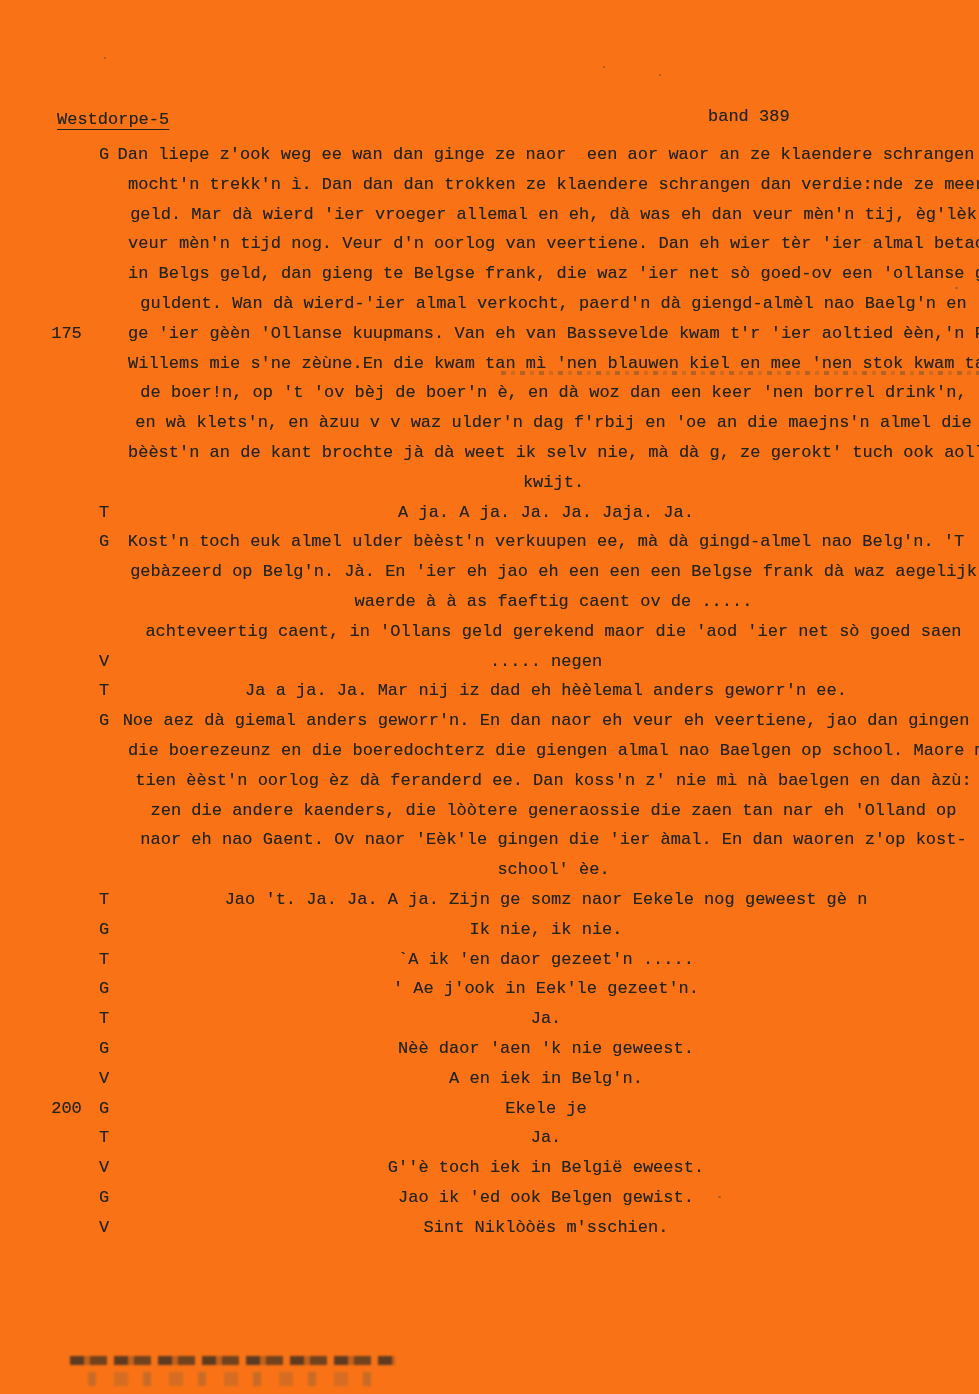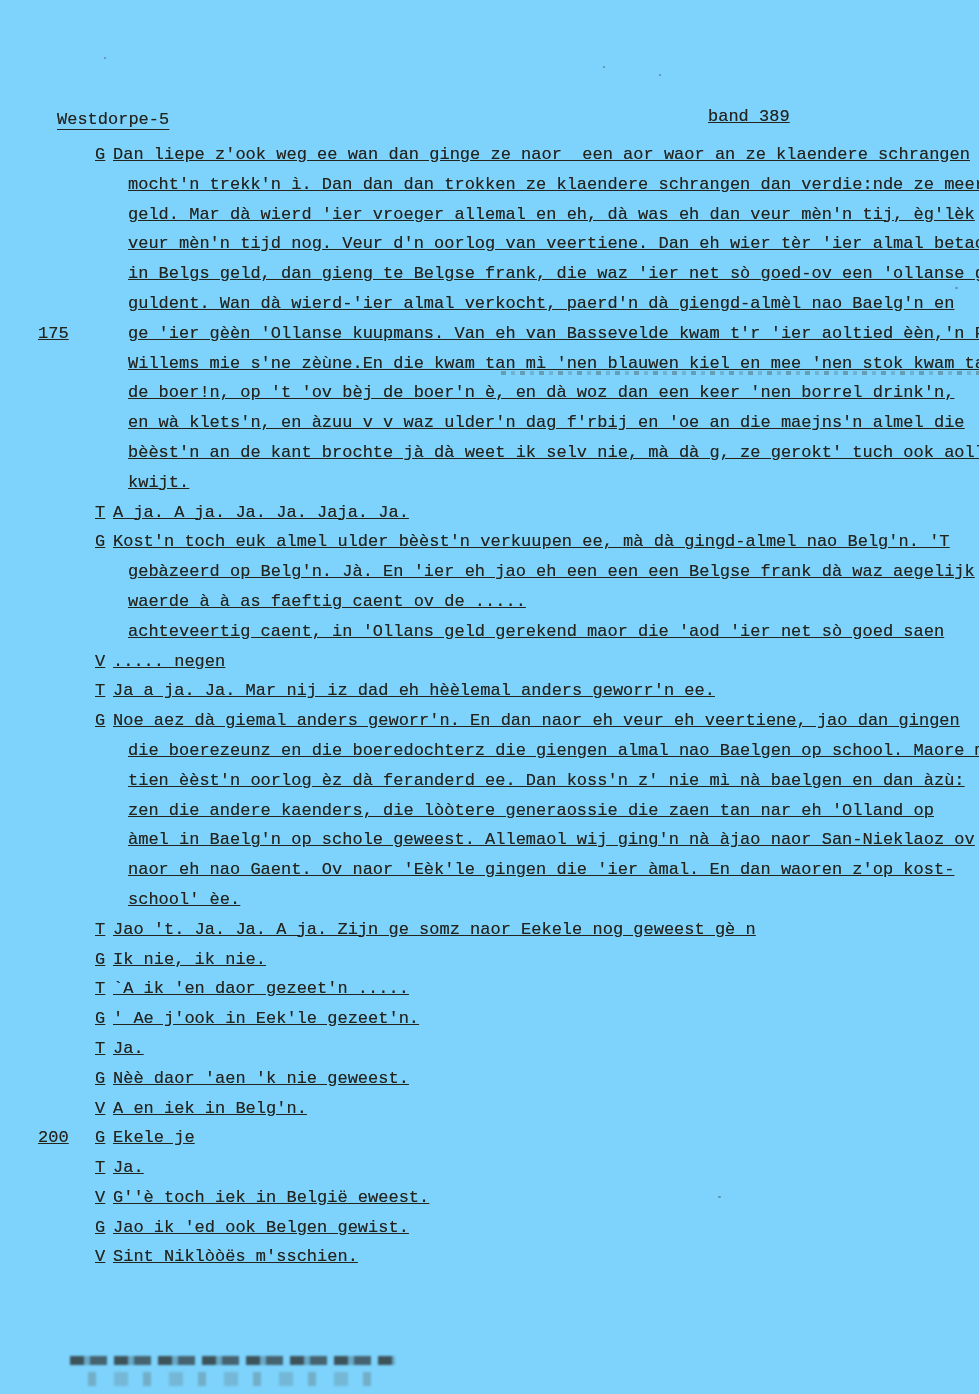--- a/index.html
+++ b/index.html
@@ -3,26 +3,25 @@
 <meta charset="utf-8">
 <style>
   html,body{margin:0;padding:0;}
   body{
     width:979px;height:1394px;
     background:#ffffff;
     font-family:"Liberation Mono","DejaVu Sans Mono",monospace;
     position:relative;overflow:hidden;
   }
   .page{
-    position:absolute;inset:0;background:#7dd3fc;overflow:hidden;
+    position:absolute;inset:0;background:#f97316;overflow:hidden;text-align:center;
   }
   .typed{
     color:#24241f;
     text-shadow:0 0 0.6px rgba(40,40,34,0.55);
-    text-decoration:underline;
   }
   #title{
     position:absolute;left:57px;top:110px;
     font-size:17px;
     text-decoration:underline;
     text-underline-offset:5px;
   }
   #band{
     position:absolute;left:708px;top:107px;
     font-size:17px;
@@ -190,25 +189,20 @@
         <span class="txt">tien èèst'n oorlog èz dà feranderd ee. Dan koss'n z' nie mì nà baelgen en dan àzù:</span>
       </div>
       <div class="row cont">
         <span class="num"></span>
         <span class="spk"></span>
         <span class="txt">zen die andere kaenders, die lòòtere generaossie die zaen tan nar eh 'Olland op</span>
       </div>
       <div class="row cont">
         <span class="num"></span>
         <span class="spk"></span>
-        <span class="txt">àmel in Baelg'n op schole geweest. Allemaol wij ging'n nà àjao naor San-Nieklaoz ov</span>
-      </div>
-      <div class="row cont">
-        <span class="num"></span>
-        <span class="spk"></span>
         <span class="txt">naor eh nao Gaent. Ov naor 'Eèk'le gingen die 'ier àmal. En dan waoren z'op kost-</span>
       </div>
       <div class="row cont">
         <span class="num"></span>
         <span class="spk"></span>
         <span class="txt">school' èe.</span>
       </div>
       <div class="row">
         <span class="num"></span>
         <span class="spk">T</span>

